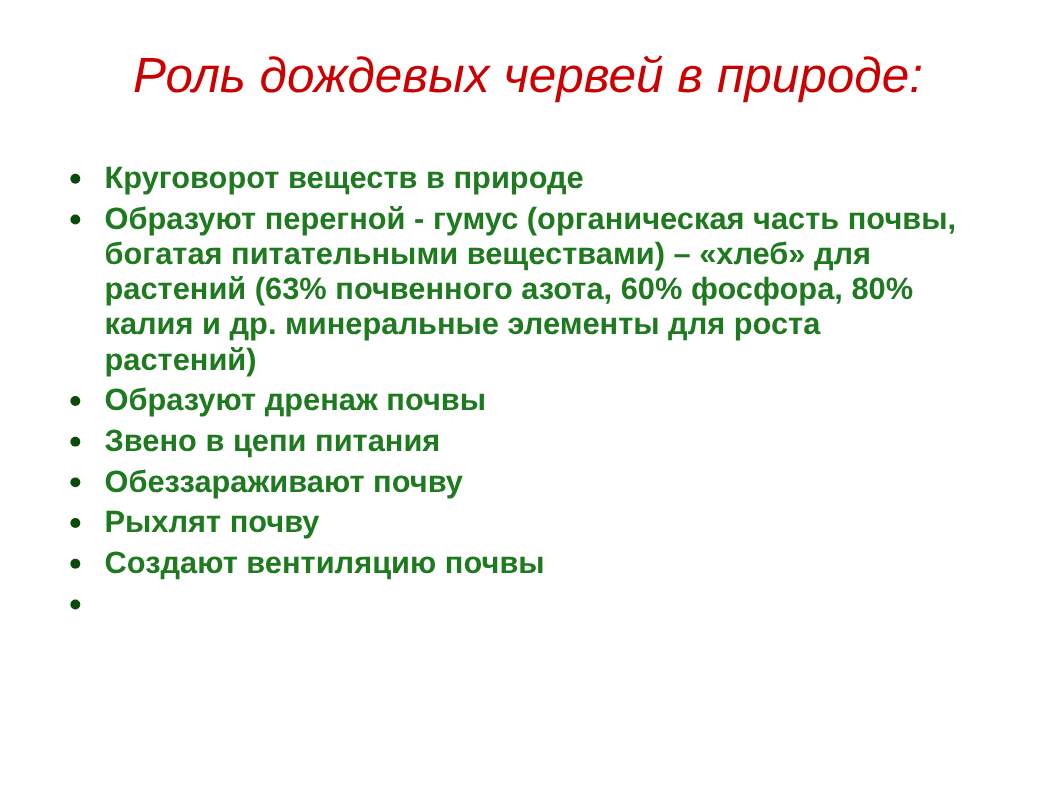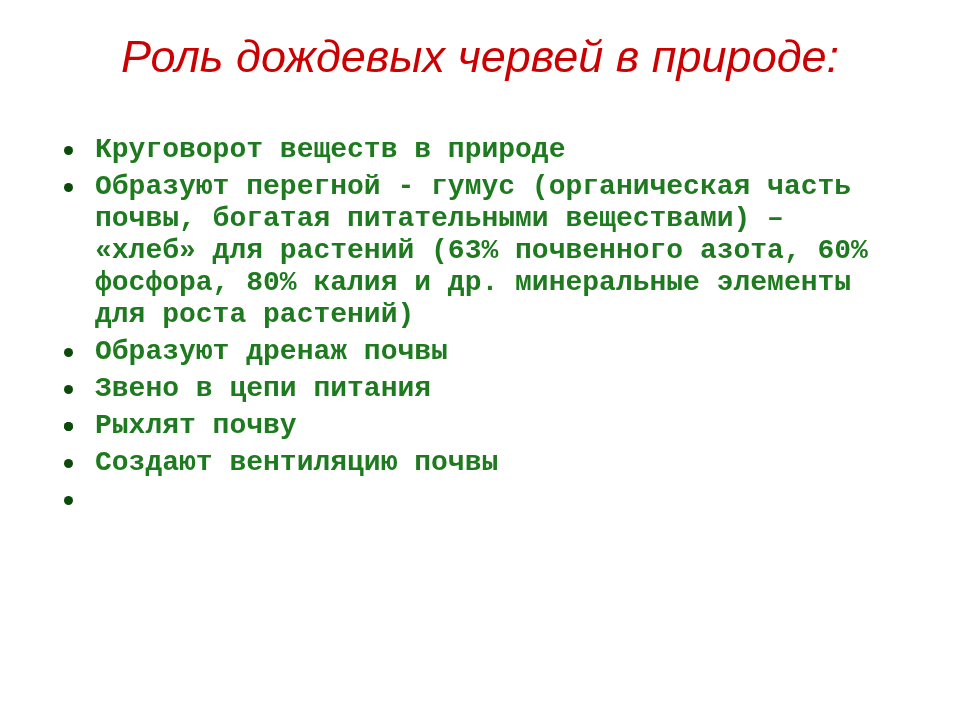--- a/index.html
+++ b/index.html
@@ -20,21 +20,21 @@
     font-family: "Liberation Sans", sans-serif;
   }
   .slide {
     position: relative;
     width: 960px;
     height: 720px;
     box-sizing: border-box;
   }
   .slide-title {
     margin: 0;
-    padding-top: 32px;
+    padding-top: 44px;
     text-align: center;
     font-family: "Liberation Sans", sans-serif;
     font-style: italic;
     font-weight: normal;
     font-size: 45px;
     line-height: 1.1;
     color: var(--title-color);
     letter-spacing: 0px;
   }
   .bullet-list {
@@ -44,21 +44,20 @@
     width: 812px;
   }
   .bullet-list li {
     position: relative;
     padding-left: 33px;
     margin-bottom: 5px;
     font-weight: bold;
     font-size: 28px;
     line-height: 32px;
     color: var(--text-color);
-    font-family: Liberation Mono, monospace;
   }
   .bullet-dot {
     position: absolute;
     left: 2px;
     top: 12px;
     width: 9px;
     height: 9px;
     border-radius: 50%;
     background: var(--bullet-color);
   }
@@ -86,20 +85,21 @@
         <span>Образуют дренаж почвы</span>
       </li>
 
       <li>
         <span class="bullet-dot"></span>
         <span>Звено в цепи питания</span>
       </li>
 
       <li>
         <span class="bullet-dot"></span>
+        <span>Обеззараживают почву</span>
       </li>
 
       <li>
         <span class="bullet-dot"></span>
         <span>Рыхлят почву</span>
       </li>
 
       <li>
         <span class="bullet-dot"></span>
         <span>Создают вентиляцию почвы</span>

